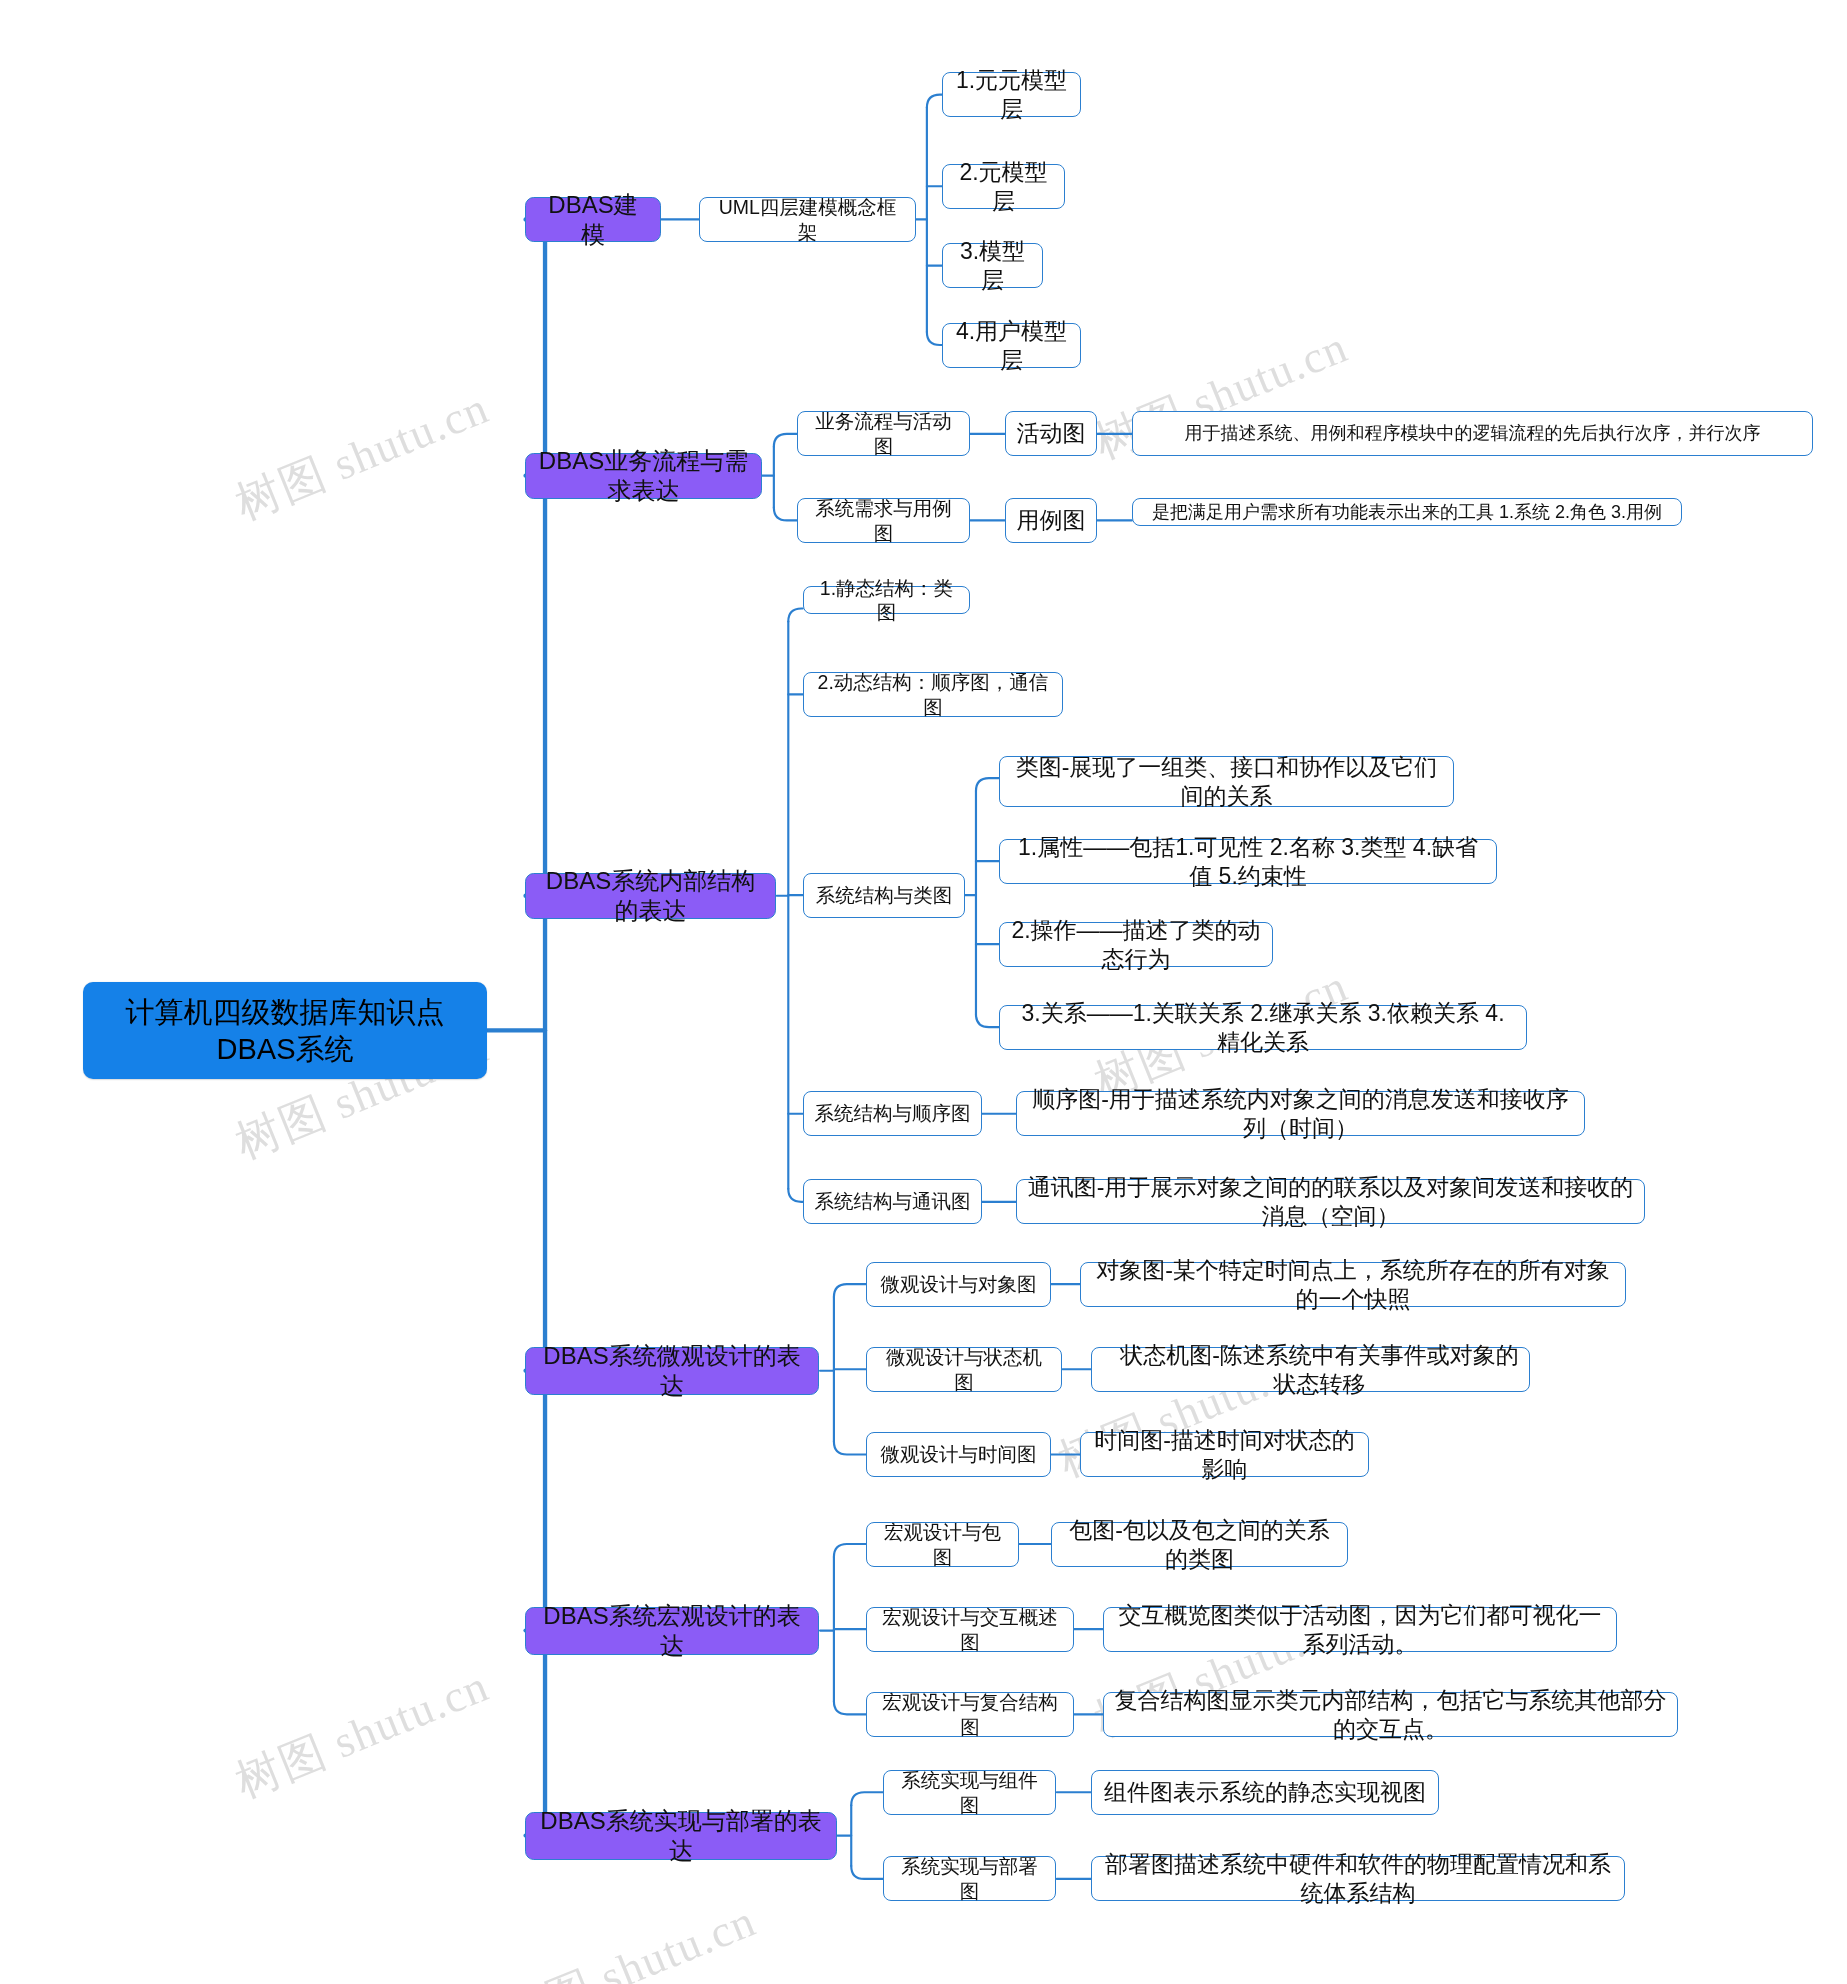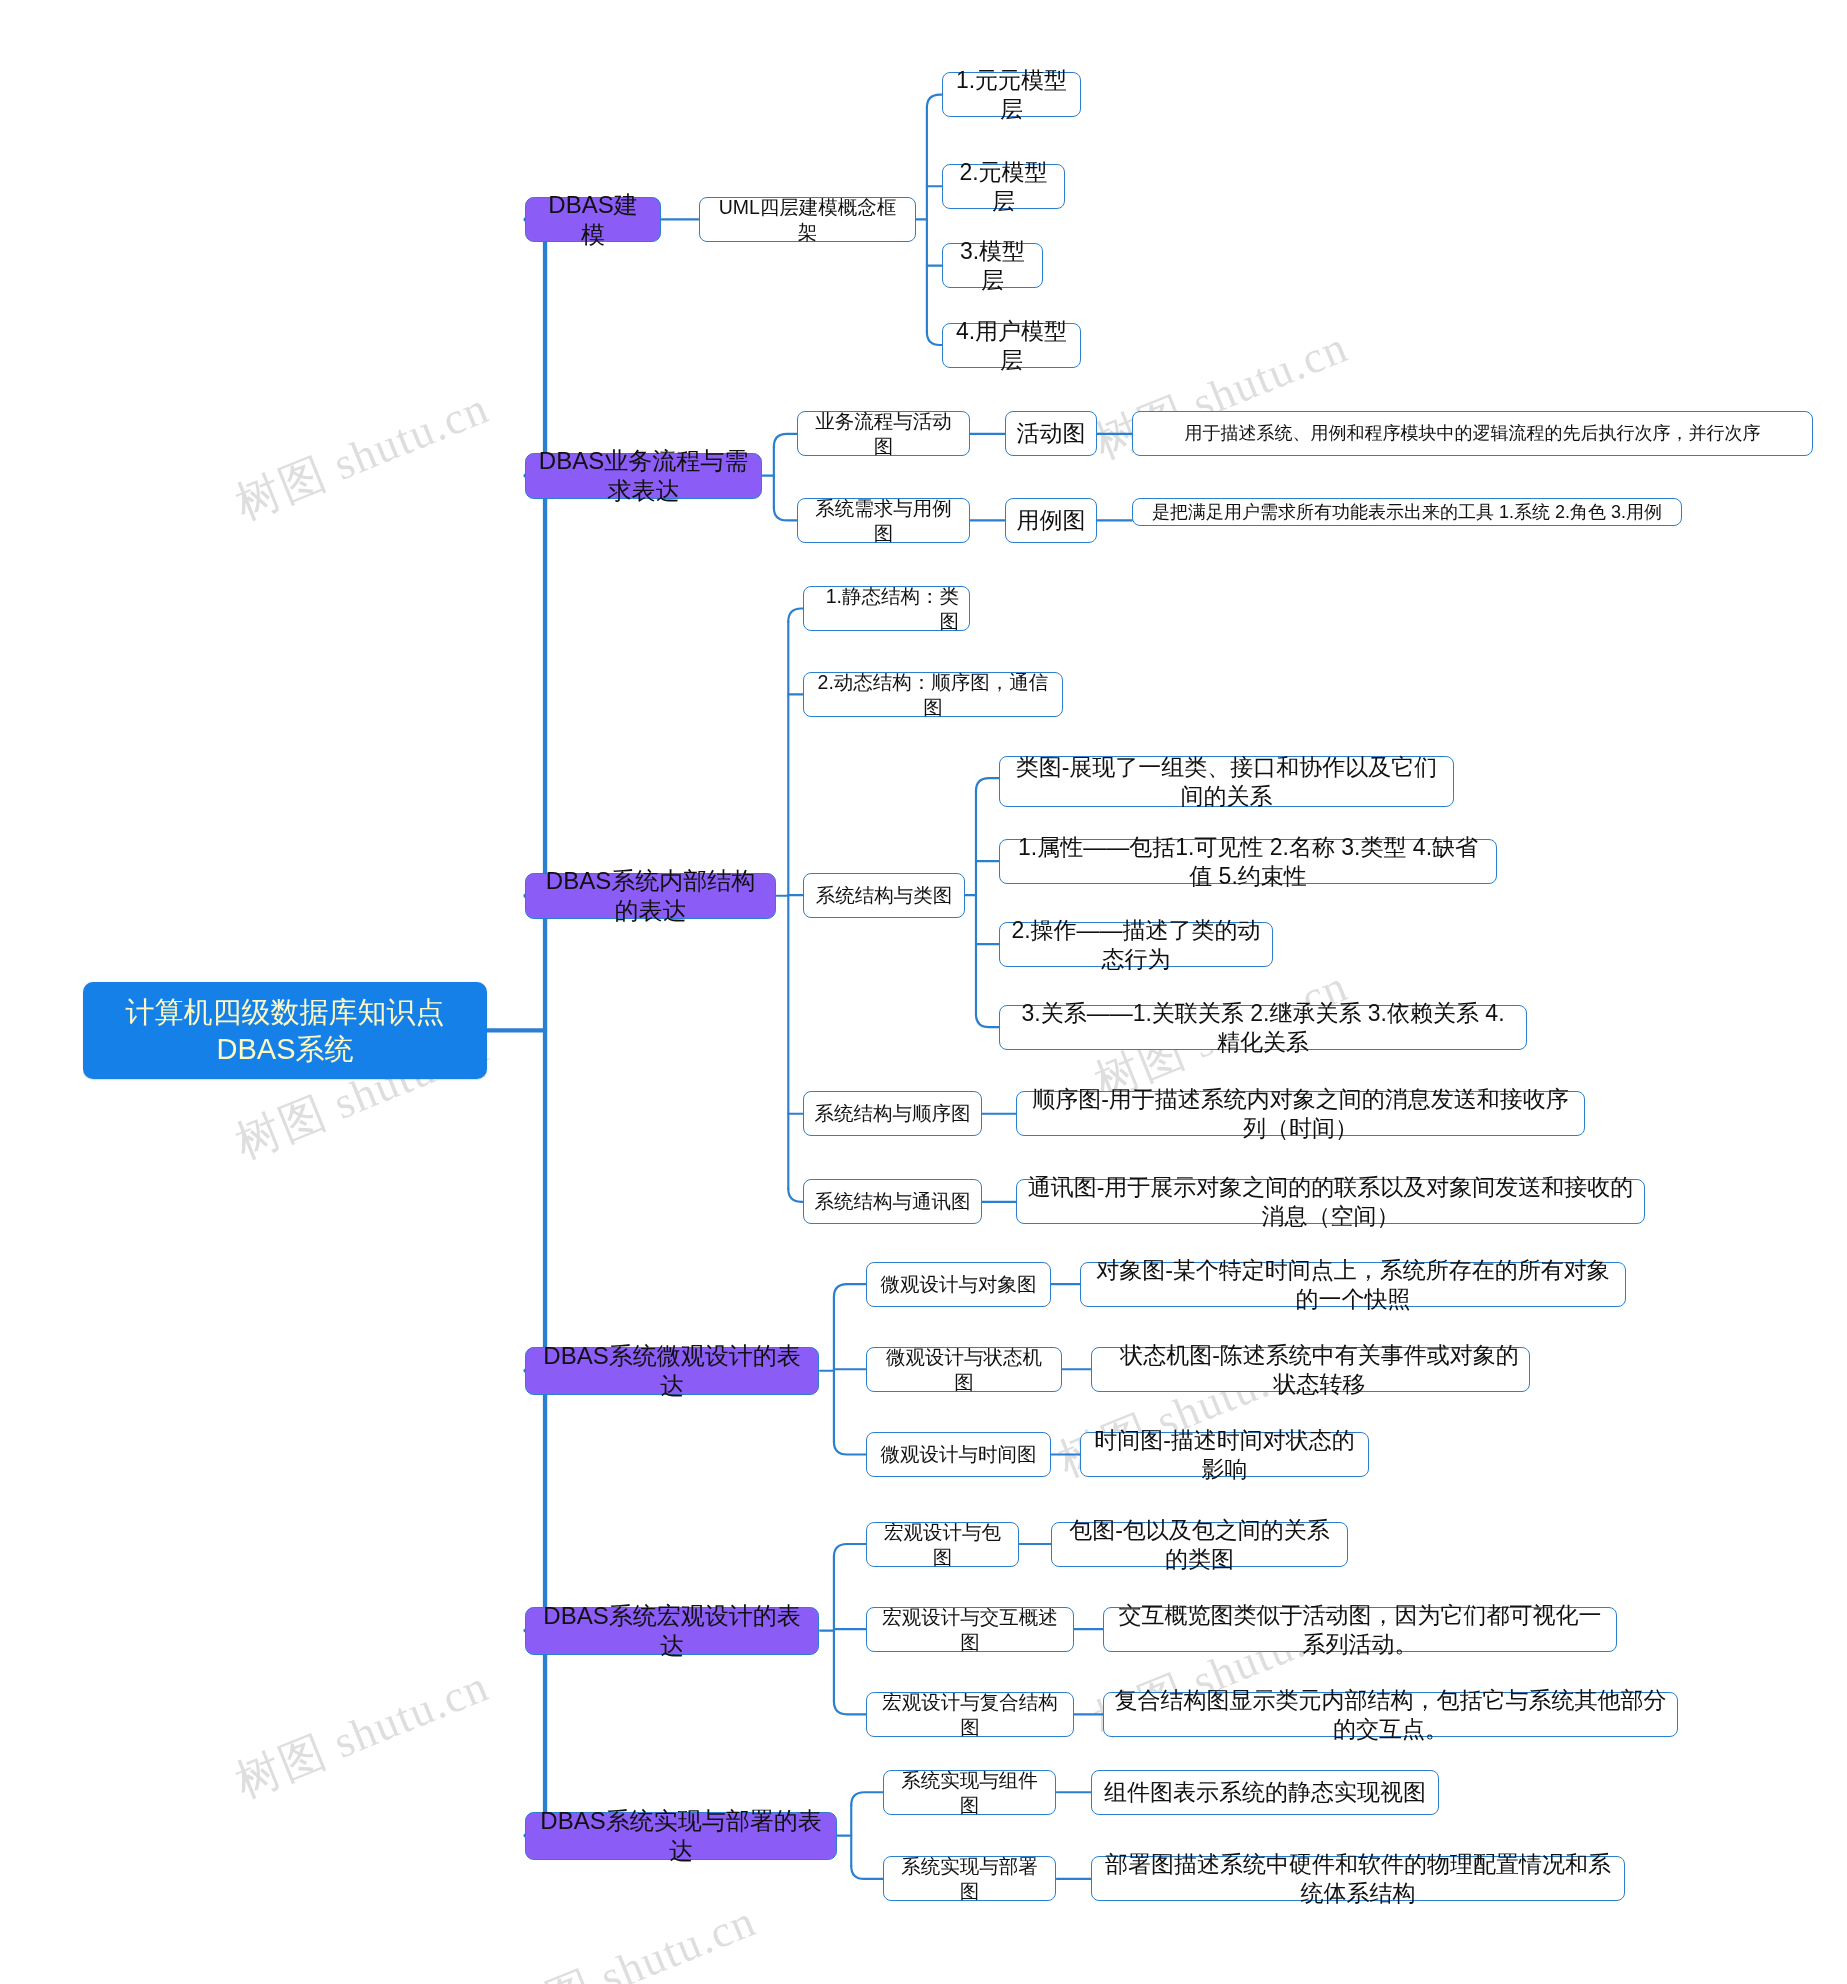--- a/index.html
+++ b/index.html
@@ -19,21 +19,21 @@
 
   
   #links{position:absolute;left:0;top:0;width:1848px;height:1985px;z-index:10;}
 
   
   .node{position:absolute;box-sizing:border-box;z-index:20;
         display:flex;align-items:center;justify-content:center;
         text-align:center;color:#111;line-height:1.25;}
 
   .root{
-    background:#1581e8;color:#fef9c3;border-radius:10px;
+    background:#1581e8;color:#000000;border-radius:10px;
     font-size:29px;padding:0 16px;border:none;
     box-shadow:0 0.7px 1.4px rgba(0,0,0,.15);
   }
   .lvl2{
     background:#8b5cf6;border:1.8px solid #2b7fd0;border-radius:8.7px;
     font-size:24px;padding:0 11.5px;
   }
   .lvl3{
     background:#ffffff;border:1.6px solid #2b7fd0;border-radius:8px;
     font-size:19.5px;padding:0 10px;
@@ -163,21 +163,21 @@
       </div>
       <div class="node lvl4" style="left: 1005px; top: 498px; width: 92px; height: 45px;">
         <span>用例图</span>
       </div>
       <div class="node lvl5" style="left: 1132px; top: 498px; width: 550px; height: 28px;">
         <span>是把满足用户需求所有功能表示出来的工具 1.系统 2.角色 3.用例</span>
       </div>
       <div class="node lvl2" style="left: 525px; top: 873px; width: 251px; height: 46px;">
         <span>DBAS系统内部结构的表达</span>
       </div>
-      <div class="node lvl3" style="left: 803px; top: 586px; width: 167px; height: 45px; text-align: right;">
+      <div class="node lvl3" style="left: 803px; top: 586px; width: 167px; height: 28px;">
         <span>1.静态结构：类图</span>
       </div>
       <div class="node lvl3" style="left: 803px; top: 672px; width: 260px; height: 45px;">
         <span>2.动态结构：顺序图，通信图</span>
       </div>
       <div class="node lvl3" style="left: 803px; top: 873px; width: 162px; height: 45px;">
         <span>系统结构与类图</span>
       </div>
       <div class="node lvl4" style="left: 999px; top: 756px; width: 455px; height: 51px;">
         <span>类图-展现了一组类、接口和协作以及它们间的关系</span>

